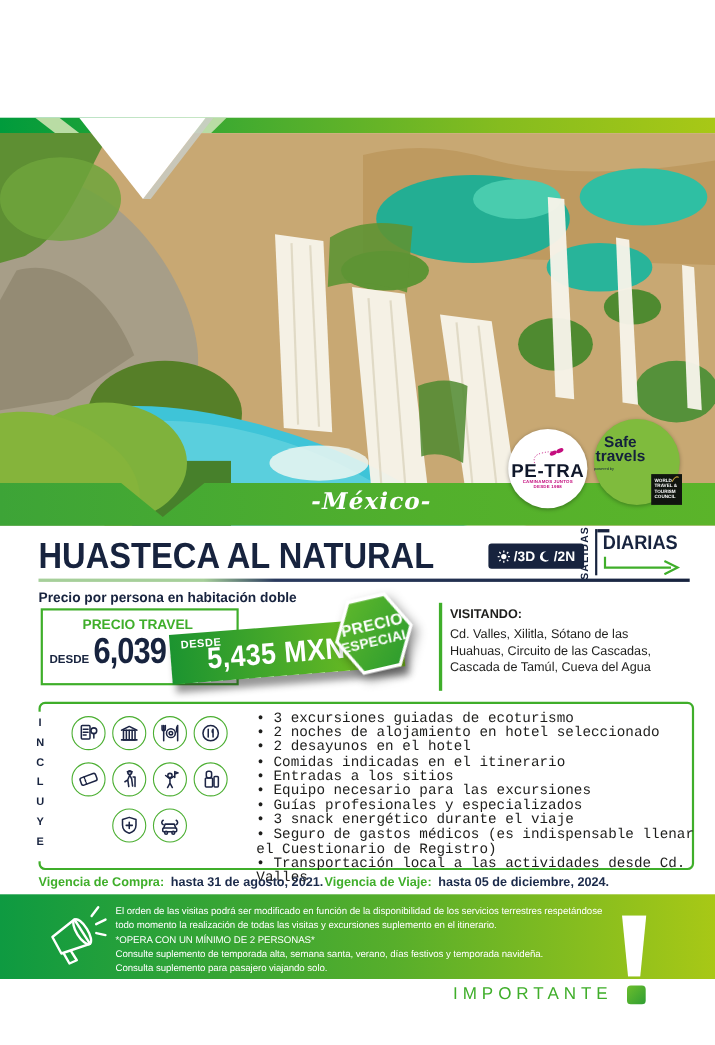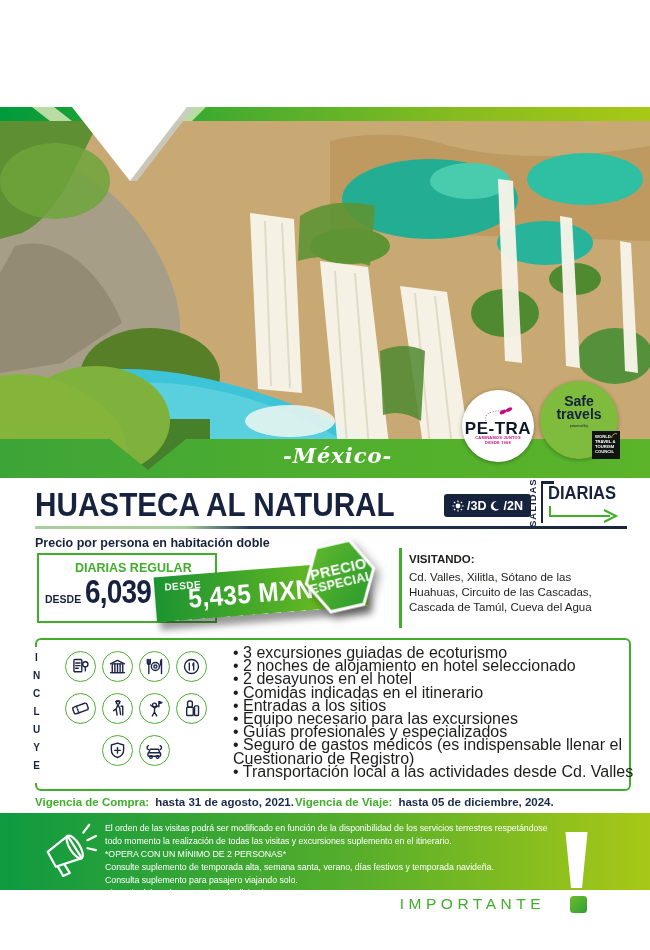--- a/index.html
+++ b/index.html
@@ -23,21 +23,21 @@
   .mexico{position:absolute;left:283px;top:4px;font-family:"DejaVu Serif",serif;
     font-style:italic;font-weight:bold;font-size:21px;color:#fff;letter-spacing:1px;}
 
   
   .petra-badge{left:462px;top:390px;width:72px;height:72px;border-radius:50%;background:#fff;
     z-index:5;display:flex;flex-direction:column;align-items:center;justify-content:center;
     box-shadow:0 1px 4px rgba(0,0,0,.35);text-align:center;}
   .petra-name{color:#0f172a;font-weight:bold;font-size:17px;letter-spacing:.5px;line-height:12px;}
   .petra-tag{color:#C40E7E;font-weight:bold;font-size:4px;line-height:5px;letter-spacing:.2px;}
   .safe-badge{left:540px;top:381px;width:78px;height:78px;border-radius:50%;background:#7FBB3D;
-    z-index:4;display:flex;flex-direction:column;align-items:center;padding-top:14px;box-sizing:border-box;
+    z-index:4;display:flex;flex-direction:column;align-items:flex-start;padding-top:14px;box-sizing:border-box;
     box-shadow:0 1px 4px rgba(0,0,0,.3);}
   .safe-title{color:#14213D;font-weight:bold;font-size:14px;line-height:13px;width:48px;text-align:center;}
   .safe-powered{color:#14213D;font-size:3.5px;margin-top:3px;}
   .wttc-square{position:absolute;left:52px;top:50px;width:28px;height:28px;background:#10150F;
     color:#fff;font-size:4.2px;line-height:5px;font-weight:bold;padding:3px 2px 2px 3px;box-sizing:border-box;z-index:6;}
   .wttc-swoosh{position:absolute;right:2px;top:1px;}
 
   
   .page-title{left:35px;top:486px;margin:0;font-size:33px;font-weight:bold;color:#17233E;
     transform:scaleX(.9);transform-origin:left top;white-space:nowrap;}
@@ -87,40 +87,40 @@
   .includes-label{position:absolute;left:-6px;top:50%;transform:translateY(-50%);
     writing-mode:vertical-rl;text-orientation:upright;background:#fff;color:#17233E;
     font-weight:bold;font-size:10px;letter-spacing:7px;padding:5px 0;}
   .icon-grid{position:absolute;left:28px;top:11px;display:flex;flex-direction:column;gap:11px;}
   .icon-row{display:flex;gap:6px;}
   .icon-row.row3{margin-left:37px;}
   .inc-circle{width:31px;height:31px;border-radius:50%;border:1.6px solid #4CAF32;background:#fff;
     display:flex;align-items:center;justify-content:center;box-sizing:border-box;}
   .inc-circle svg{stroke:#1D2545;stroke-width:1.6;fill:none;stroke-linecap:round;stroke-linejoin:round;}
   .includes-list{position:absolute;left:196px;top:6px;width:410px;margin:0;padding:0;list-style:none;
-    color:#1D1D1B;font-size:16px;}
+    color:#1D1D1B;font-size:13px;font-family:Liberation Mono, monospace;}
   .includes-list li{line-height:13.2px;}
   .includes-list li::before{content:"• ";}
 
   
   .validity{left:0;top:796px;width:650px;height:16px;font-size:11.5px;font-weight:bold;}
   .vgroup{position:absolute;white-space:nowrap;}
   .vg1{left:35px;} .vg2{left:295px;}
   .v-label{color:#3FAE2A;} .v-value{color:#1B2A4A;margin-left:6px;}
 
   
   .notice-band{left:0;top:813px;width:650px;height:77px;
     background:linear-gradient(90deg,#0E9A41,#57AE2B 55%,#A8C816);}
   .megaphone{position:absolute;left:36px;top:10px;transform:rotate(-8deg);}
   .notice-lines{position:absolute;left:105px;top:9px;width:465px;margin:0;padding:0;list-style:none;
     color:#fff;font-size:8.8px;letter-spacing:-.05px;}
   .notice-lines li{line-height:12.9px;white-space:nowrap;}
   .excl-bar{position:absolute;left:565px;top:19px;width:23px;height:56px;background:#fff;
     clip-path:polygon(2% 0,98% 0,74% 100%,26% 100%);}
-  .importante{top:895px;right:63px;display:flex;align-items:center;gap:25px;}
+  .importante{top:895px;right:63px;display:flex;align-items:center;gap:13px;}
   .importante span{color:#3FAE2A;font-size:15.5px;letter-spacing:4.5px;}
   .imp-square{width:17px;height:17px;border-radius:3.5px;background:linear-gradient(135deg,#6CBE2C,#2F9E33);}
 </style>
 </head>
 <body>
 
 <div class="page">
 
   <div class="abs top-band"></div>
 
@@ -229,21 +229,21 @@
         <path d="M56 4 L68 10 L56 16" stroke="#3FAE2A" stroke-width="2" fill="none"></path>
       </svg>
     </div>
   </div>
 
   <div class="abs title-rule"></div>
 
   <div class="abs price-note">Precio por persona en habitación doble</div>
 
   <div class="abs price-box">
-    <div class="pr-label">DIARIAS REGULAR</div>
+    <div class="pr-label">PRECIO TRAVEL</div>
     <div class="pr-row">
       <span class="pr-desde">DESDE</span>
       <span class="pr-amount">6,039 MXN</span>
     </div>
   </div>
 
   <div class="abs ribbon">
     <span class="rb-desde">DESDE</span>
     <span class="rb-amount">5,435 MXN</span>
   </div>
@@ -348,20 +348,21 @@
     </div>
 
     <ul class="includes-list">
         <li>3 excursiones guiadas de ecoturismo</li>
         <li>2 noches de alojamiento en hotel seleccionado</li>
         <li>2 desayunos en el hotel</li>
         <li>Comidas indicadas en el itinerario</li>
         <li>Entradas a los sitios</li>
         <li>Equipo necesario para las excursiones</li>
         <li>Guías profesionales y especializados</li>
+        <li>3 snack energético durante el viaje</li>
         <li>Seguro de gastos médicos (es indispensable llenar el Cuestionario de Registro)</li>
         <li>Transportación local a las actividades desde Cd. Valles</li>
       </ul>
   </div>
 
   <div class="abs validity">
     <div class="vgroup vg1">
       <span class="v-label">Vigencia de Compra:</span><span class="v-value">hasta 31 de agosto, 2021.</span>
     </div>
     <div class="vgroup vg2">

